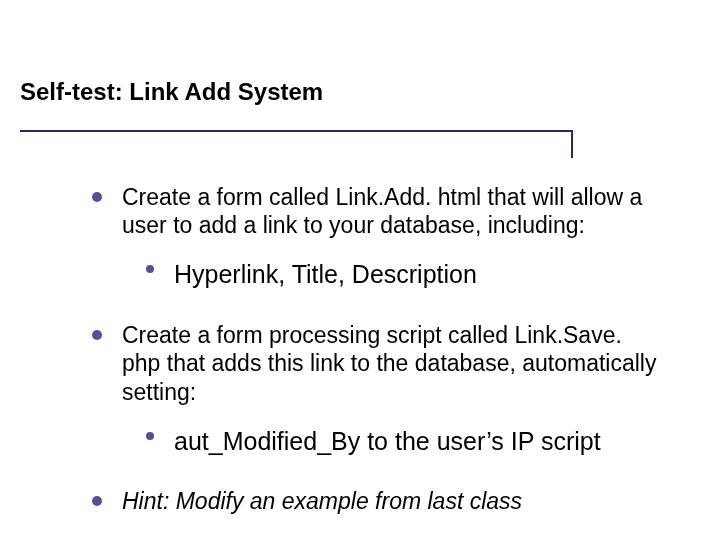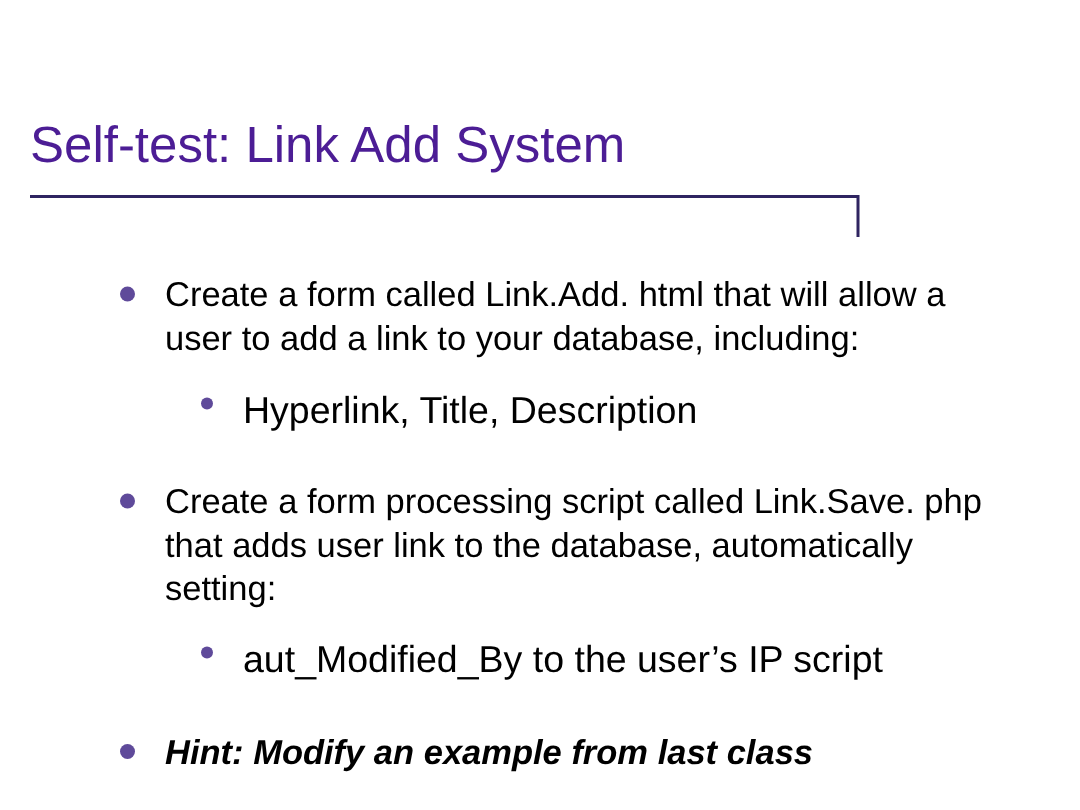--- a/index.html
+++ b/index.html
@@ -15,23 +15,23 @@
     box-sizing: border-box;
     width: 720px;
     height: 540px;
     padding: 0;
     position: relative;
   }
   .title-wrap {
     padding: 78px 20px 0 20px;
   }
   .title {
-    font-size: 34px;
-    font-weight: normal;
-    color: #4c1d95;
+    font-size: 24px;
+    font-weight: bold;
+    color: #000000;
     line-height: 1.15;
     padding-bottom: 6px;
   }
   .title-rule {
     position: absolute;
     left: 20px;
     top: 130px;
     width: 552px;
     border-top: 2px solid #2f2461;
   }
@@ -40,21 +40,21 @@
     left: 571px;
     top: 130px;
     height: 28px;
     border-left: 2px solid #2f2461;
   }
   .body {
     padding: 55px 45px 0 70px;
   }
   ul.lvl1 {
     list-style: none;
-    margin: 4px;
+    margin: 16px;
     padding: 0;
   }
   ul.lvl1 > li {
     position: relative;
     font-size: 23px;
     line-height: 1.25;
     margin-bottom: 30px;
     padding-left: 36px;
   }
   ul.lvl1 > li::before {
@@ -84,21 +84,20 @@
     position: absolute;
     left: 2px;
     top: 7px;
     width: 8px;
     height: 8px;
     background: #5f4a9a;
     border-radius: 50%;
   }
   .italic {
     font-style: italic;
-    font-weight: bold;
   }
 </style>
 </head>
 <body>
 
 <div class="slide">
 
   <div class="title-wrap">
     <div class="title">Self-test: Link Add System</div>
   </div>
@@ -109,21 +108,21 @@
     <ul class="lvl1">
       <li>
         <span>Create a form called Link.Add. html that will allow a user to add a link to your database, including:</span>
         <ul class="lvl2">
           <li>
             <span>Hyperlink, Title, Description</span>
           </li>
         </ul>
       </li>
       <li>
-        <span>Create a form processing script called Link.Save. php that adds user link to the database, automatically setting:</span>
+        <span>Create a form processing script called Link.Save. php that adds this link to the database, automatically setting:</span>
         <ul class="lvl2">
           <li>
             <span>aut_Modified_By to the user’s IP script</span>
           </li>
         </ul>
       </li>
       <li>
         <span class="italic">Hint: Modify an example from last class</span>
       </li>
     </ul>

